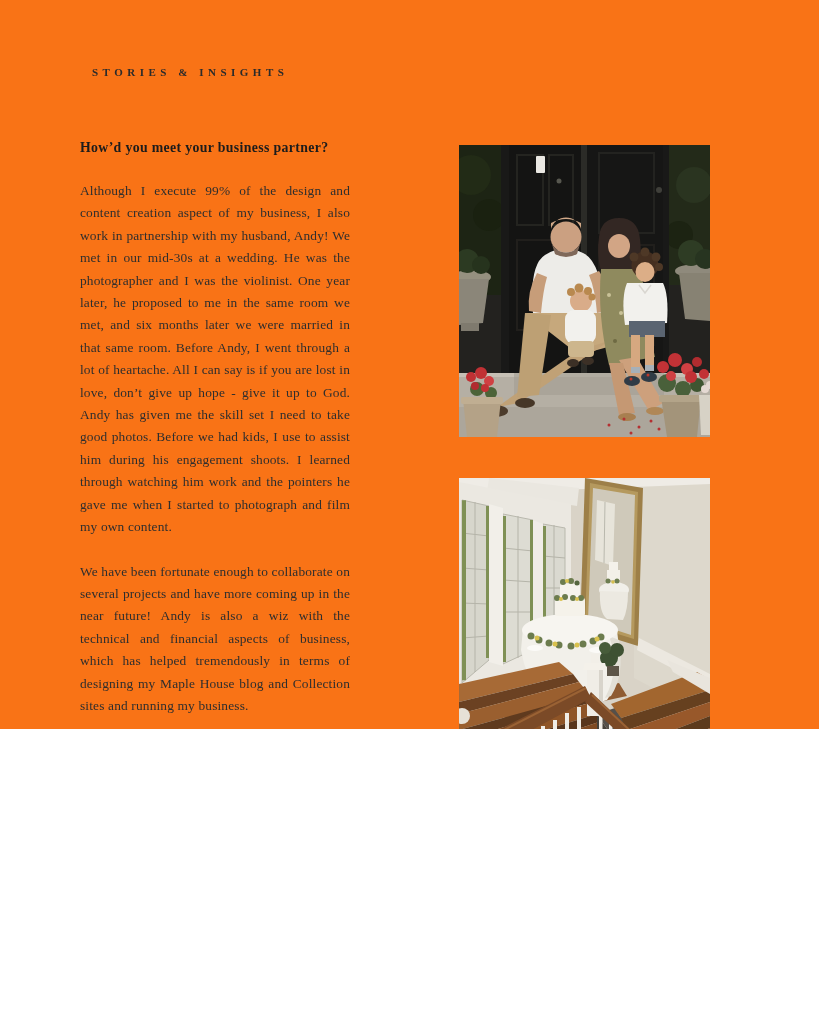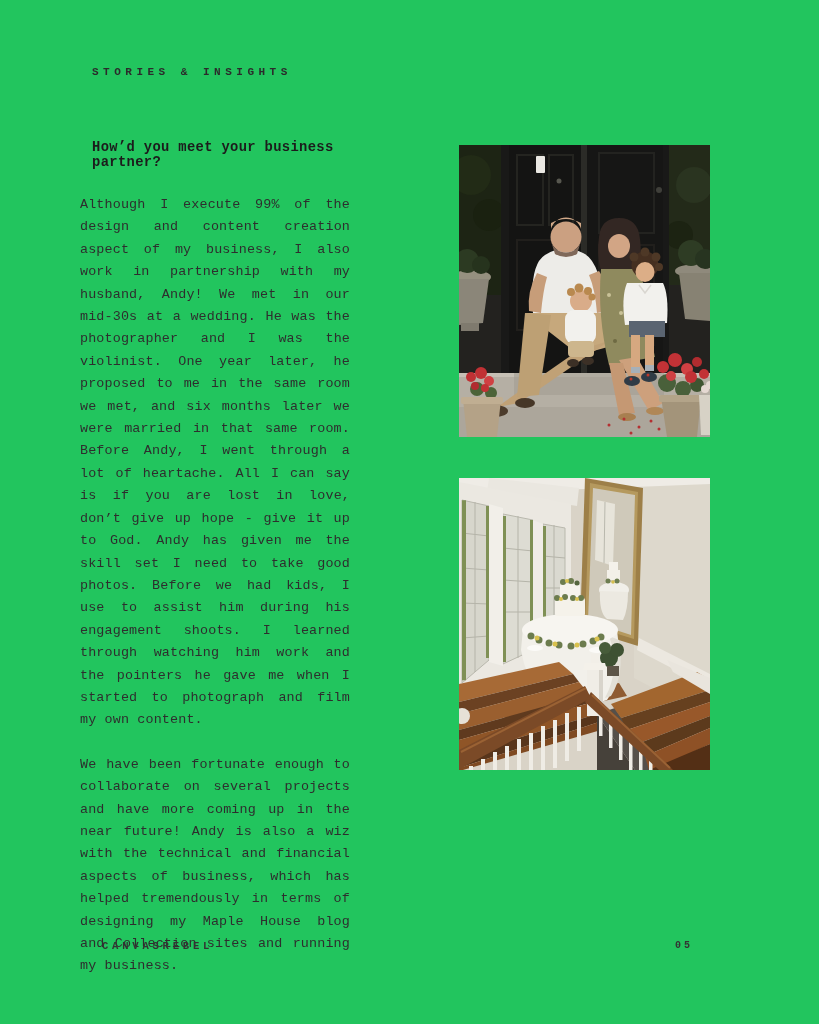--- a/index.html
+++ b/index.html
@@ -1,32 +1,32 @@
 <!DOCTYPE html>
 <html><head>
 <meta charset="utf-8">
 <style>
   html,body{margin:0;padding:0;background:#ffffff;}
   .page{
     position:relative;
-    width:819px;height:1024px;
-    background:#22c55e;
-    font-family:Liberation Mono, monospace;
+    width:819px;height:729px;
+    background:#f97316;
+    font-family:Liberation Serif, serif;
     overflow:hidden;
   }
   .eyebrow{
     position:absolute;left:92px;top:66px;
     font-size:11px;font-weight:600;letter-spacing:4.5px;
     color:#2b2b2b;
   }
   .text-col{
     position:absolute;left:80px;top:140px;width:270px;
   }
   .text-col h1{
-    margin:0 0 24px 12px;
+    margin:0 0 24px 0;
     font-size:13.8px;font-weight:700;letter-spacing:.35px;
     color:#1c1c1c;
   }
   .text-col p{
     margin:8px 0 22px 0;
     font-size:13.4px;line-height:22.4px;letter-spacing:.15px;
     color:#2e2e2e;
     text-align:justify;
   }
   .photo-col{

